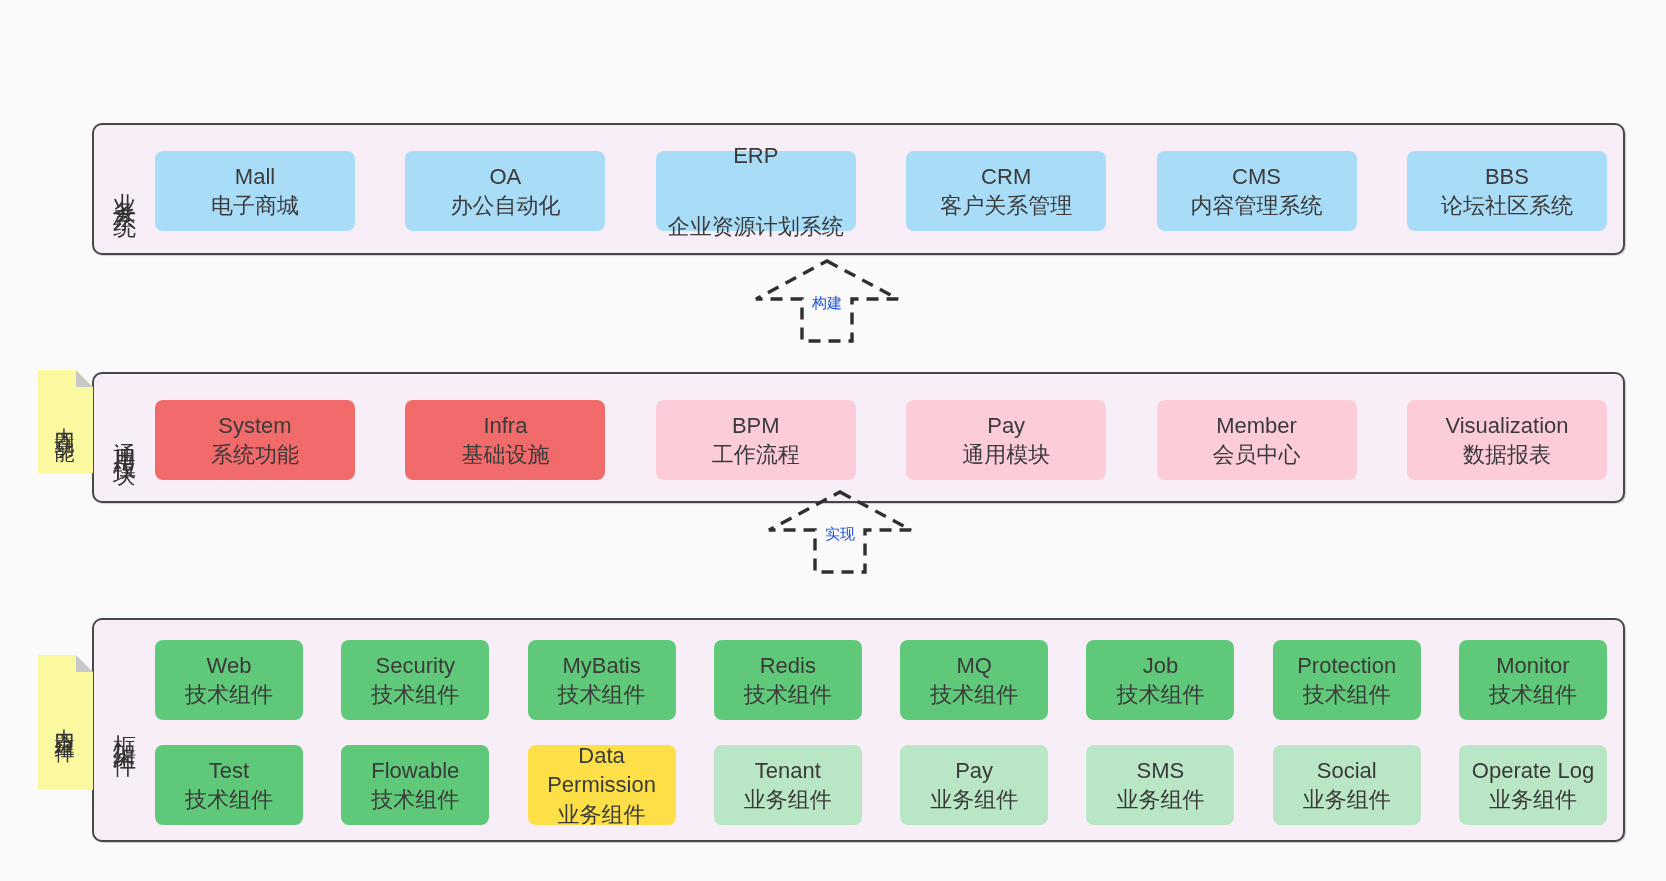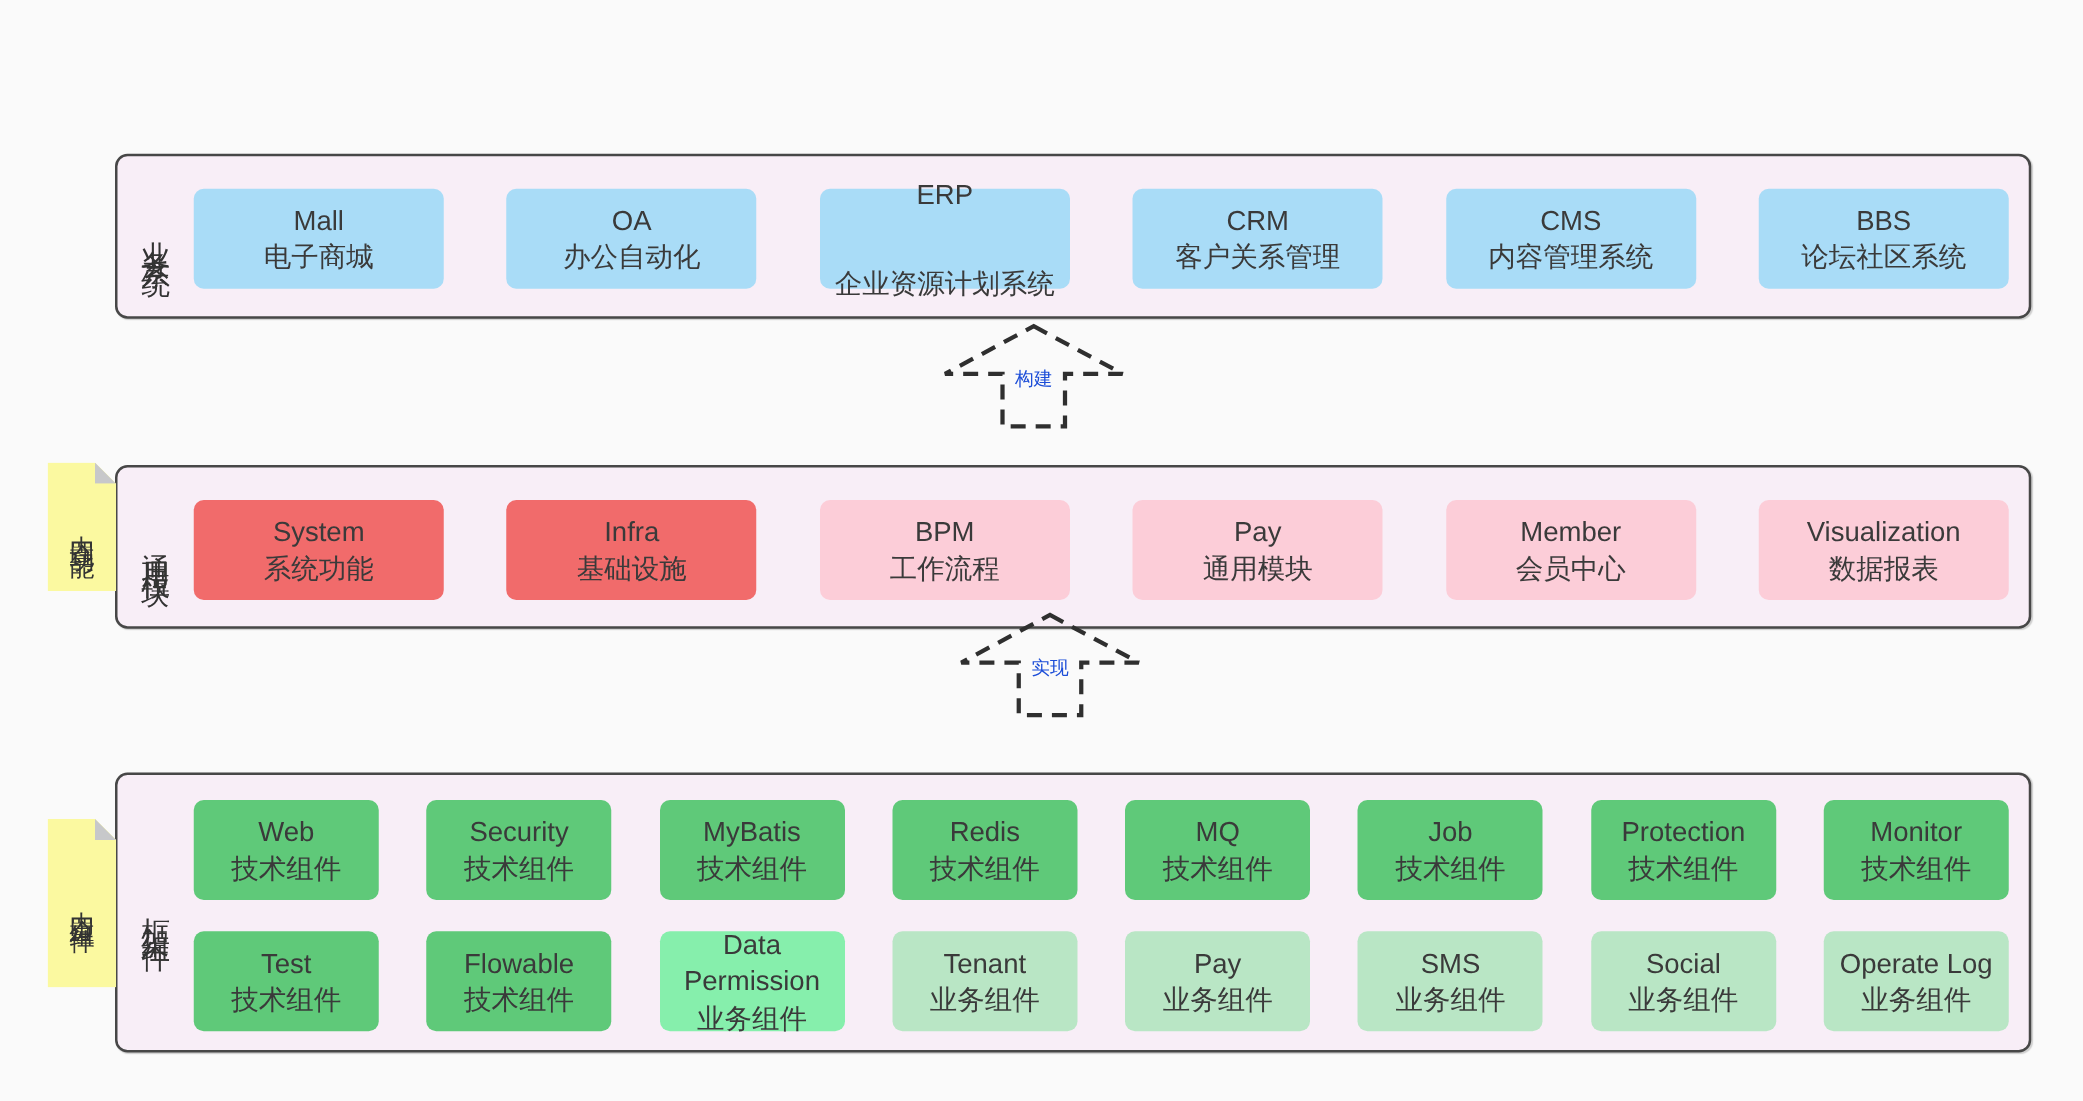--- a/index.html
+++ b/index.html
@@ -181,21 +181,21 @@
       </div>
     <div class="row row-8 row-c2" id="components-row-2">
         <div class="box" style="background: rgb(95, 201, 121);">
           <div>Test</div>
           <div>技术组件</div>
         </div>
         <div class="box" style="background: rgb(95, 201, 121); justify-content: center;">
           <div>Flowable</div>
           <div>技术组件</div>
         </div>
-        <div class="box" style="background: #86efac;">
+        <div class="box" style="background: #fde047;">
           <div>Data Permission</div>
           <div>业务组件</div>
         </div>
         <div class="box" style="background: rgb(185, 230, 197);">
           <div>Tenant</div>
           <div>业务组件</div>
         </div>
         <div class="box" style="background: rgb(185, 230, 197);">
           <div>Pay</div>
           <div>业务组件</div>

